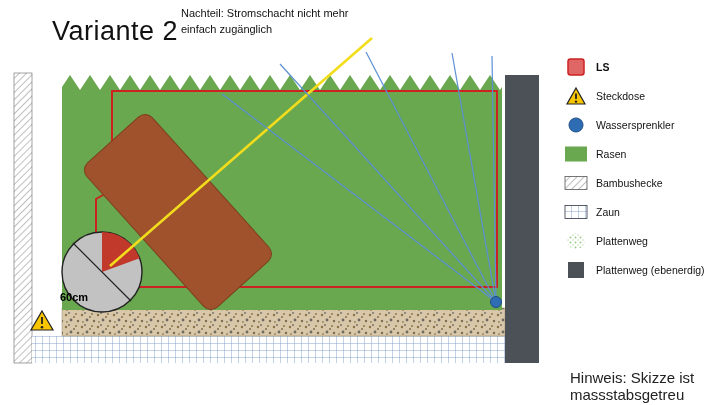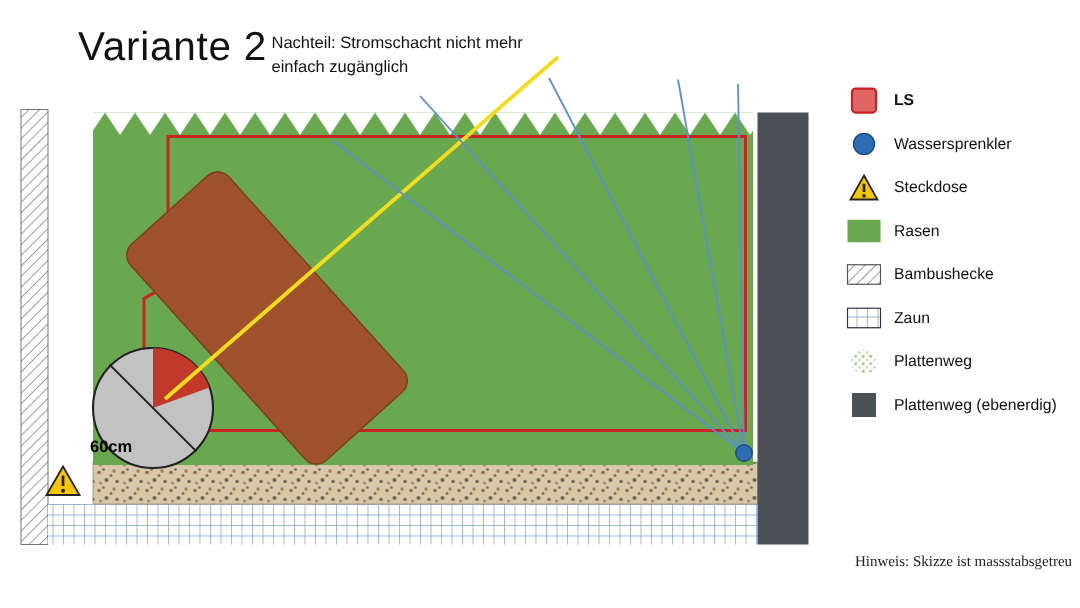--- a/index.html
+++ b/index.html
@@ -5,34 +5,34 @@
   html,body{margin:0;padding:0;background:#fff;}
   body{
     width:720px;height:405px;position:relative;overflow:hidden;
     font-family:"Liberation Sans", sans-serif;color:#111;
   }
   .title{
     position:absolute;left:52px;top:16px;font-size:27px;font-weight:500;
     letter-spacing:.5px;
   }
   .note{
-    position:absolute;left:181px;top:22px;font-size:11px;line-height:1.45;
+    position:absolute;left:181px;top:6px;font-size:11px;line-height:1.45;
     white-space:pre-line;max-width:210px;
   }
   .plan-svg{position:absolute;left:0;top:0;}
   .legend{
     position:absolute;left:562px;top:52px;width:158px;
     display:flex;flex-direction:column;
   }
   .lrow{display:flex;align-items:center;height:29px;}
   .swatch{width:28px;display:flex;justify-content:center;align-items:center;flex:0 0 28px;}
   .llabel{font-size:10.5px;margin-left:6px;white-space:nowrap;}
   .lrow.bold .llabel{font-weight:bold;}
   .hint{
-    position:absolute;left:570px;top:369px;font-size:10px;color:#222;font-family:Liberation Serif, serif;
+    position:absolute;left:570px;top:369px;font-size:15px;color:#222;
   }
 </style>
 </head>
 <body>
 
 <div class="title">Variante 2</div>
 <div class="note">Nachteil: Stromschacht nicht mehr
 einfach zugänglich</div>
 
 <svg class="plan-svg" width="720" height="405" viewBox="0 0 720 405">
@@ -124,40 +124,40 @@
     <span class="swatch">
       <svg width="20" height="20">
           <rect x="2" y="2" width="16" height="16" rx="2.5" fill="#e06666" stroke="#cc2222" stroke-width="1.5"></rect>
         </svg>
     </span>
     <span class="llabel">LS</span>
   </div>
 
   <div class="lrow">
     <span class="swatch">
-      <svg width="20" height="20">
-          <circle cx="10" cy="10" r="7" fill="#2e6db4" stroke="#1f4d85" stroke-width="1"></circle>
-        </svg>
-    </span>
-    <span class="llabel">Wassersprenkler</span>
-  </div>
-
-  <div class="lrow">
-    <span class="swatch">
       <svg width="22" height="20">
         <polygon points="11,2 20,18 2,18" fill="#f7c600" stroke="#222" stroke-width="1.2"></polygon>
         <line x1="11" y1="7.5" x2="11" y2="13" stroke="#222" stroke-width="1.8"></line>
         <circle cx="11" cy="15.6" r="1.2" fill="#222"></circle>
       </svg>
     </span>
     <span class="llabel">Steckdose</span>
   </div>
 
   <div class="lrow">
     <span class="swatch">
+      <svg width="20" height="20">
+          <circle cx="10" cy="10" r="7" fill="#2e6db4" stroke="#1f4d85" stroke-width="1"></circle>
+        </svg>
+    </span>
+    <span class="llabel">Wassersprenkler</span>
+  </div>
+
+  <div class="lrow">
+    <span class="swatch">
       <svg width="24" height="18">
           <rect x="1" y="1.5" width="22" height="15" fill="#69a84f"></rect>
         </svg>
     </span>
     <span class="llabel">Rasen</span>
   </div>
 
   <div class="lrow">
     <span class="swatch">
       <svg width="24" height="16">

